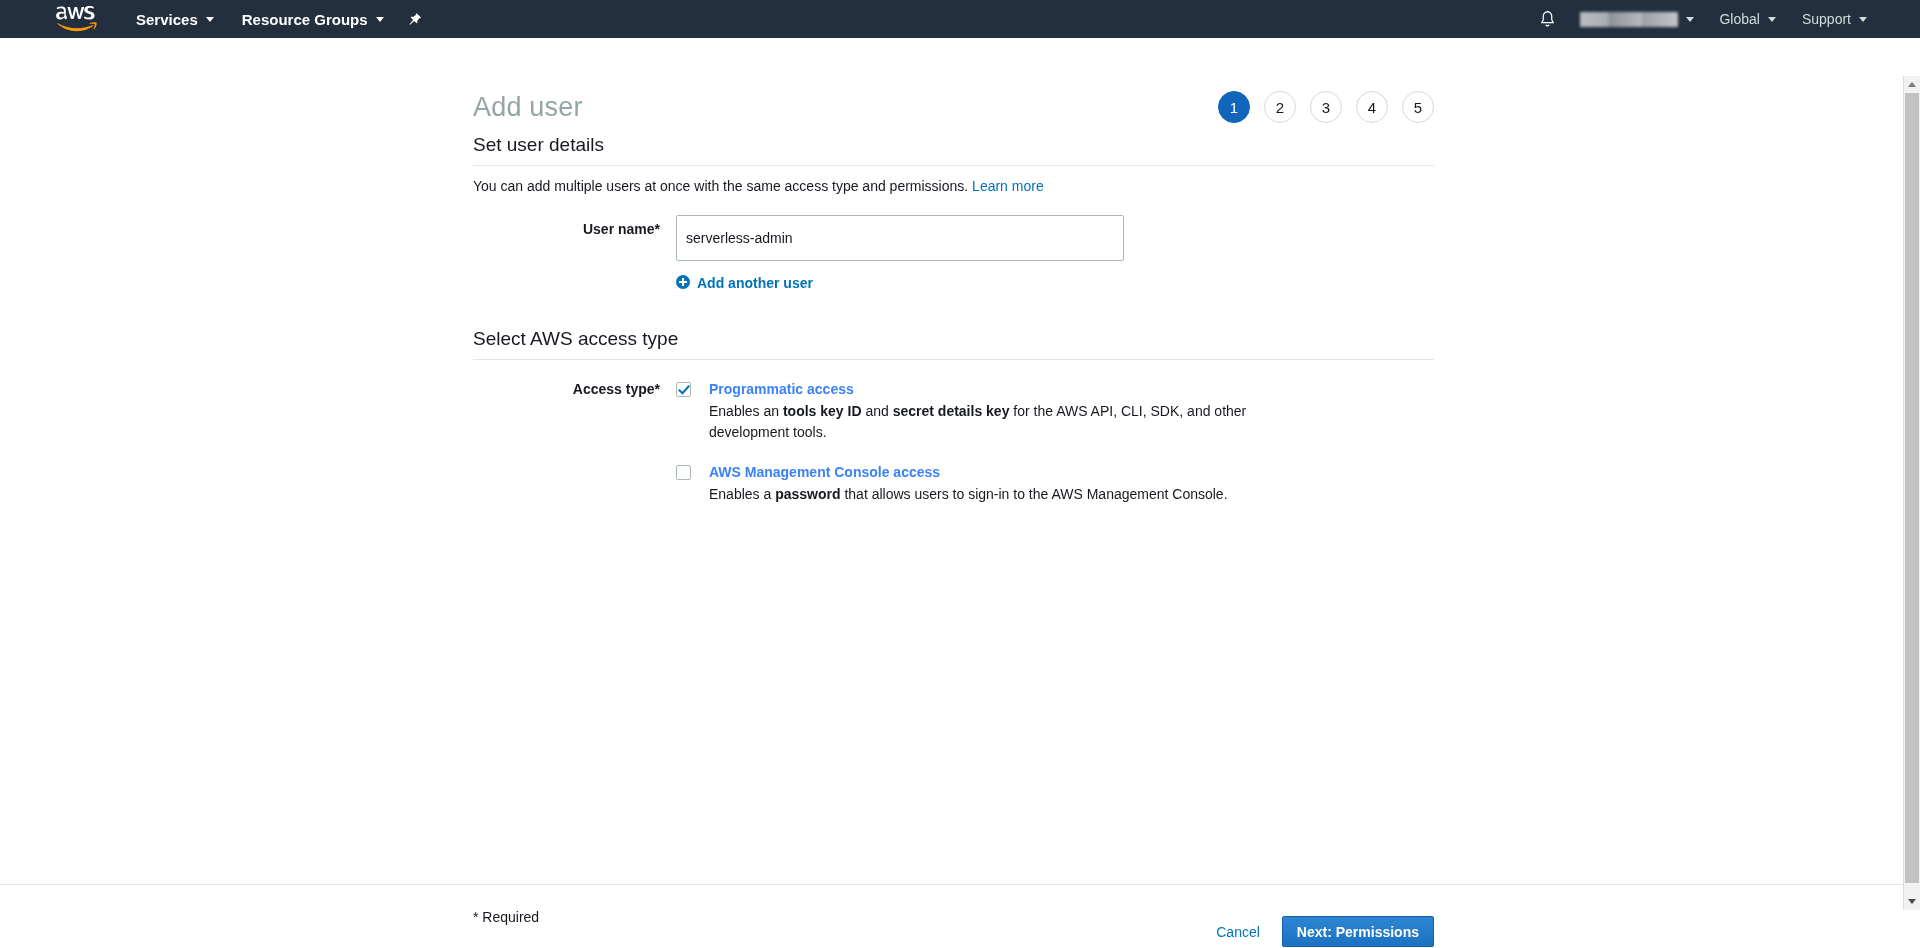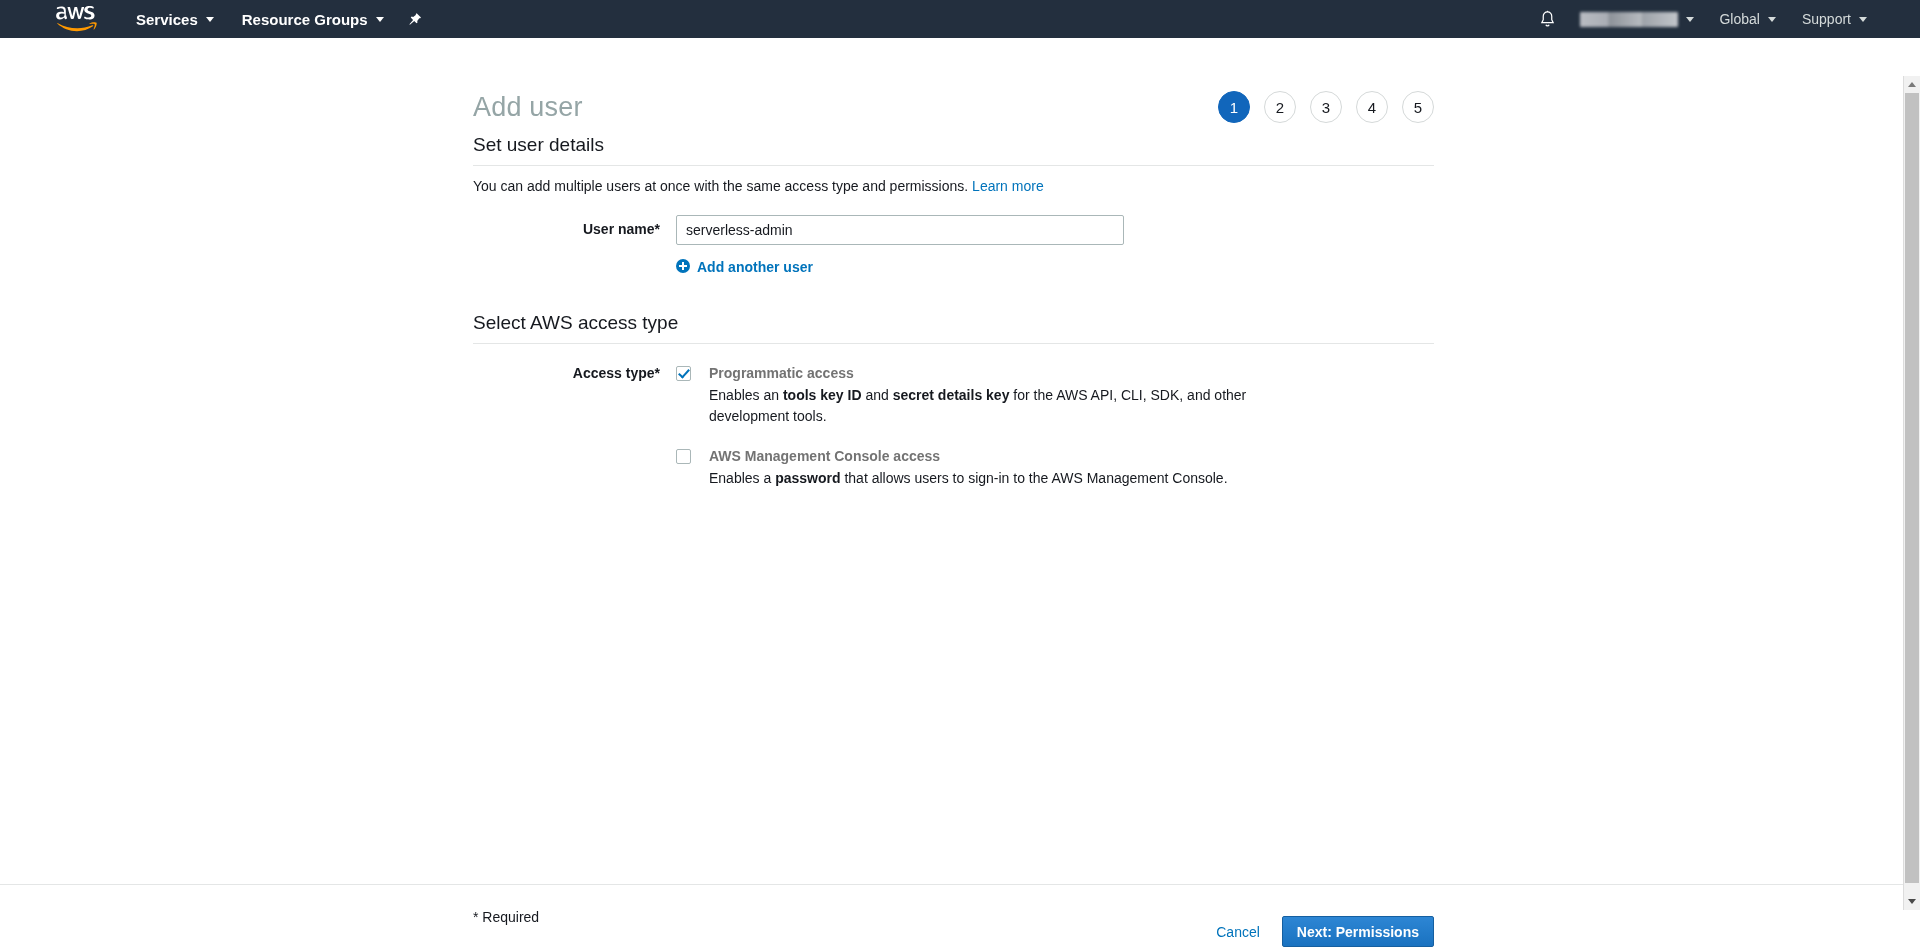--- a/index.html
+++ b/index.html
@@ -161,21 +161,21 @@
     font-size: 14px;
     font-weight: bold;
     color: #16191f;
     padding-top: 6px;
     padding-right: 16px;
     flex-shrink: 0;
   }
   .form-field { flex: 1; }
   .text-input {
     width: 448px;
-    height: 30px;
+    height: 46px;
     border: 1px solid #aab7b8;
     border-radius: 2px;
     padding: 0 9px;
     font-size: 14px;
     font-family: "Liberation Sans", sans-serif;
     color: #16191f;
     background: #fff;
     outline: none;
   }
 
@@ -237,21 +237,21 @@
     left: 4px; top: 0px;
     width: 4px; height: 9px;
     border: solid #0073bb;
     border-width: 0 2.2px 2.2px 0;
     transform: rotate(42deg);
   }
   .opt-body { padding-top: 0; }
   .opt-title {
     font-size: 14px;
     font-weight: bold;
-    color: #737373;
+    color: #3b82f6;
     cursor: pointer;
     line-height: 19px;
   }
   .opt-desc {
     font-size: 14px;
     color: #16191f;
     line-height: 21px;
     max-width: 540px;
     margin-top: 2px;
   }

